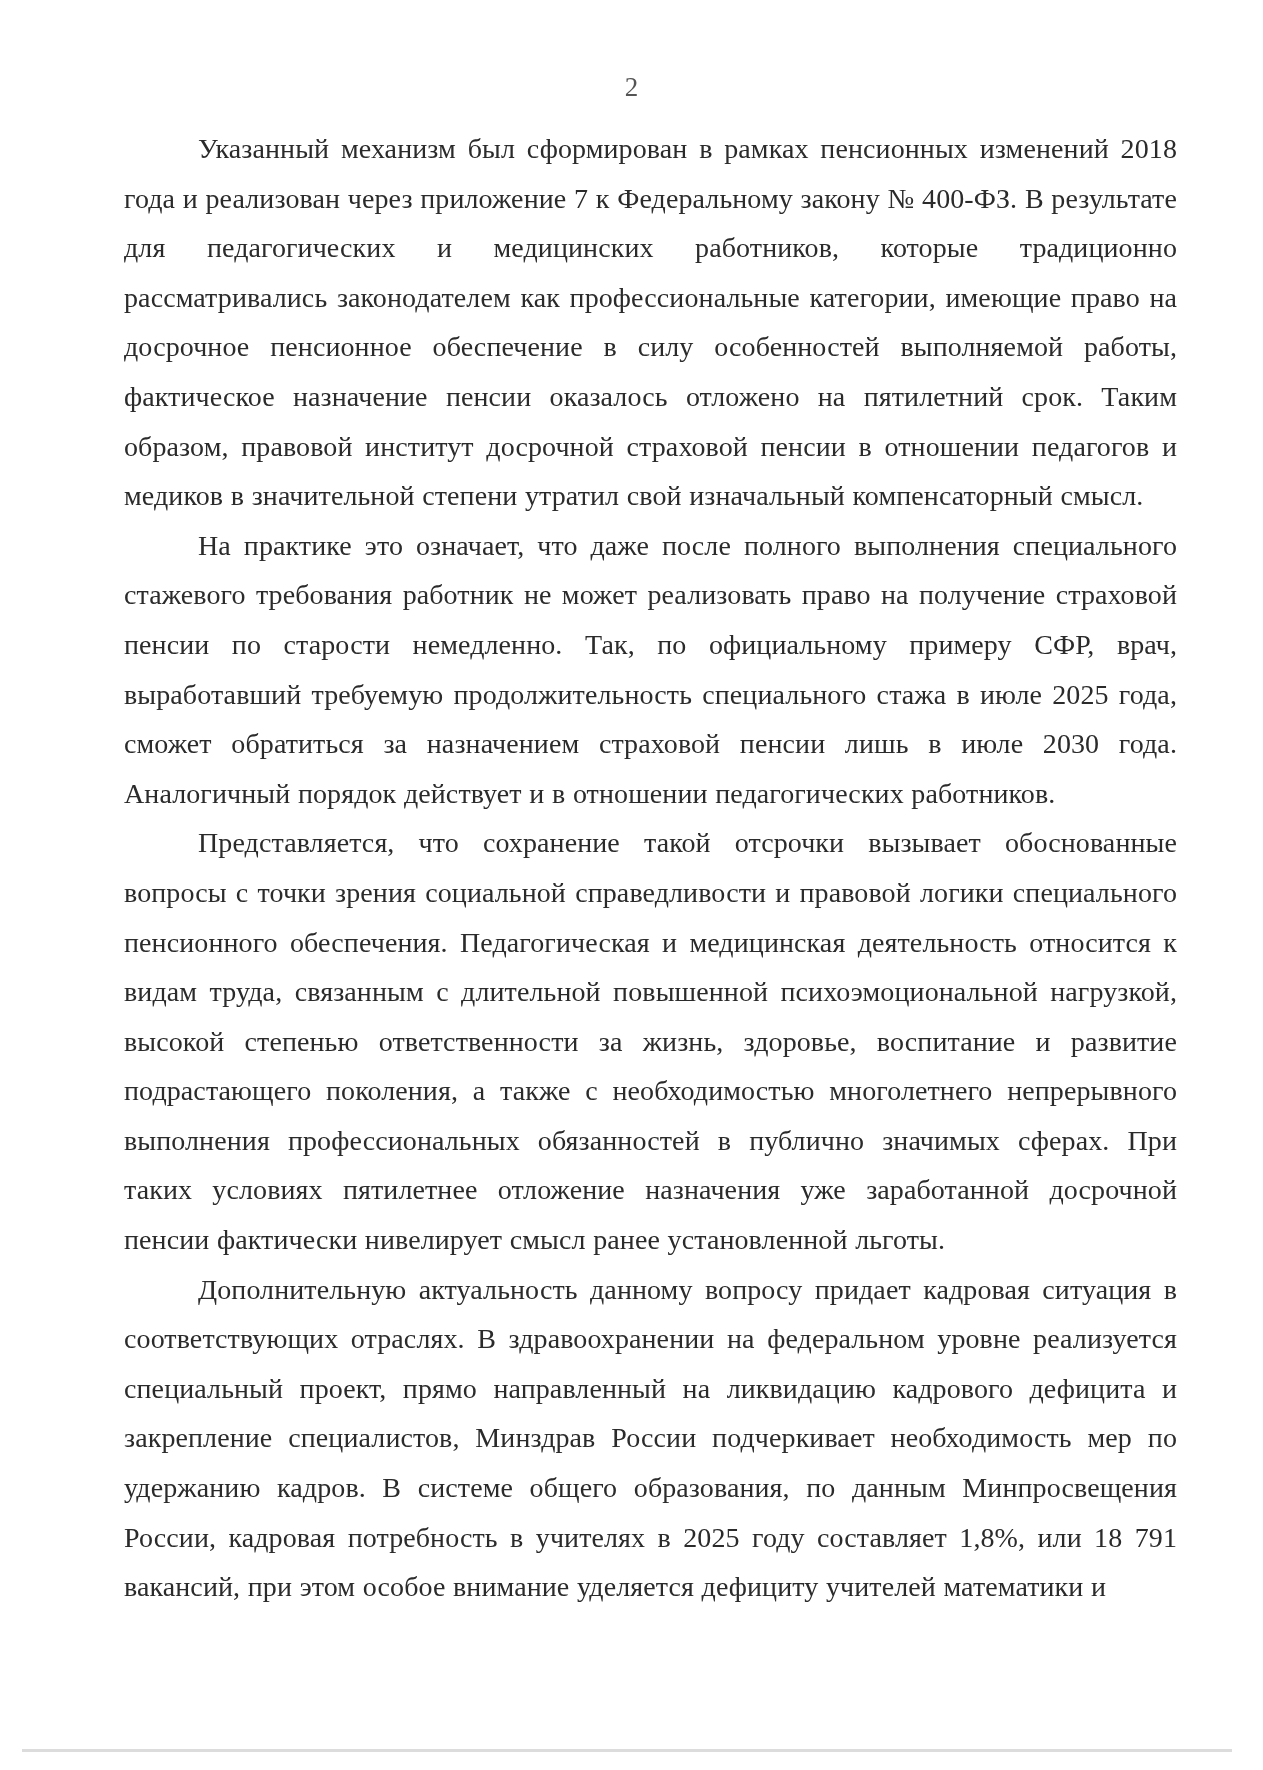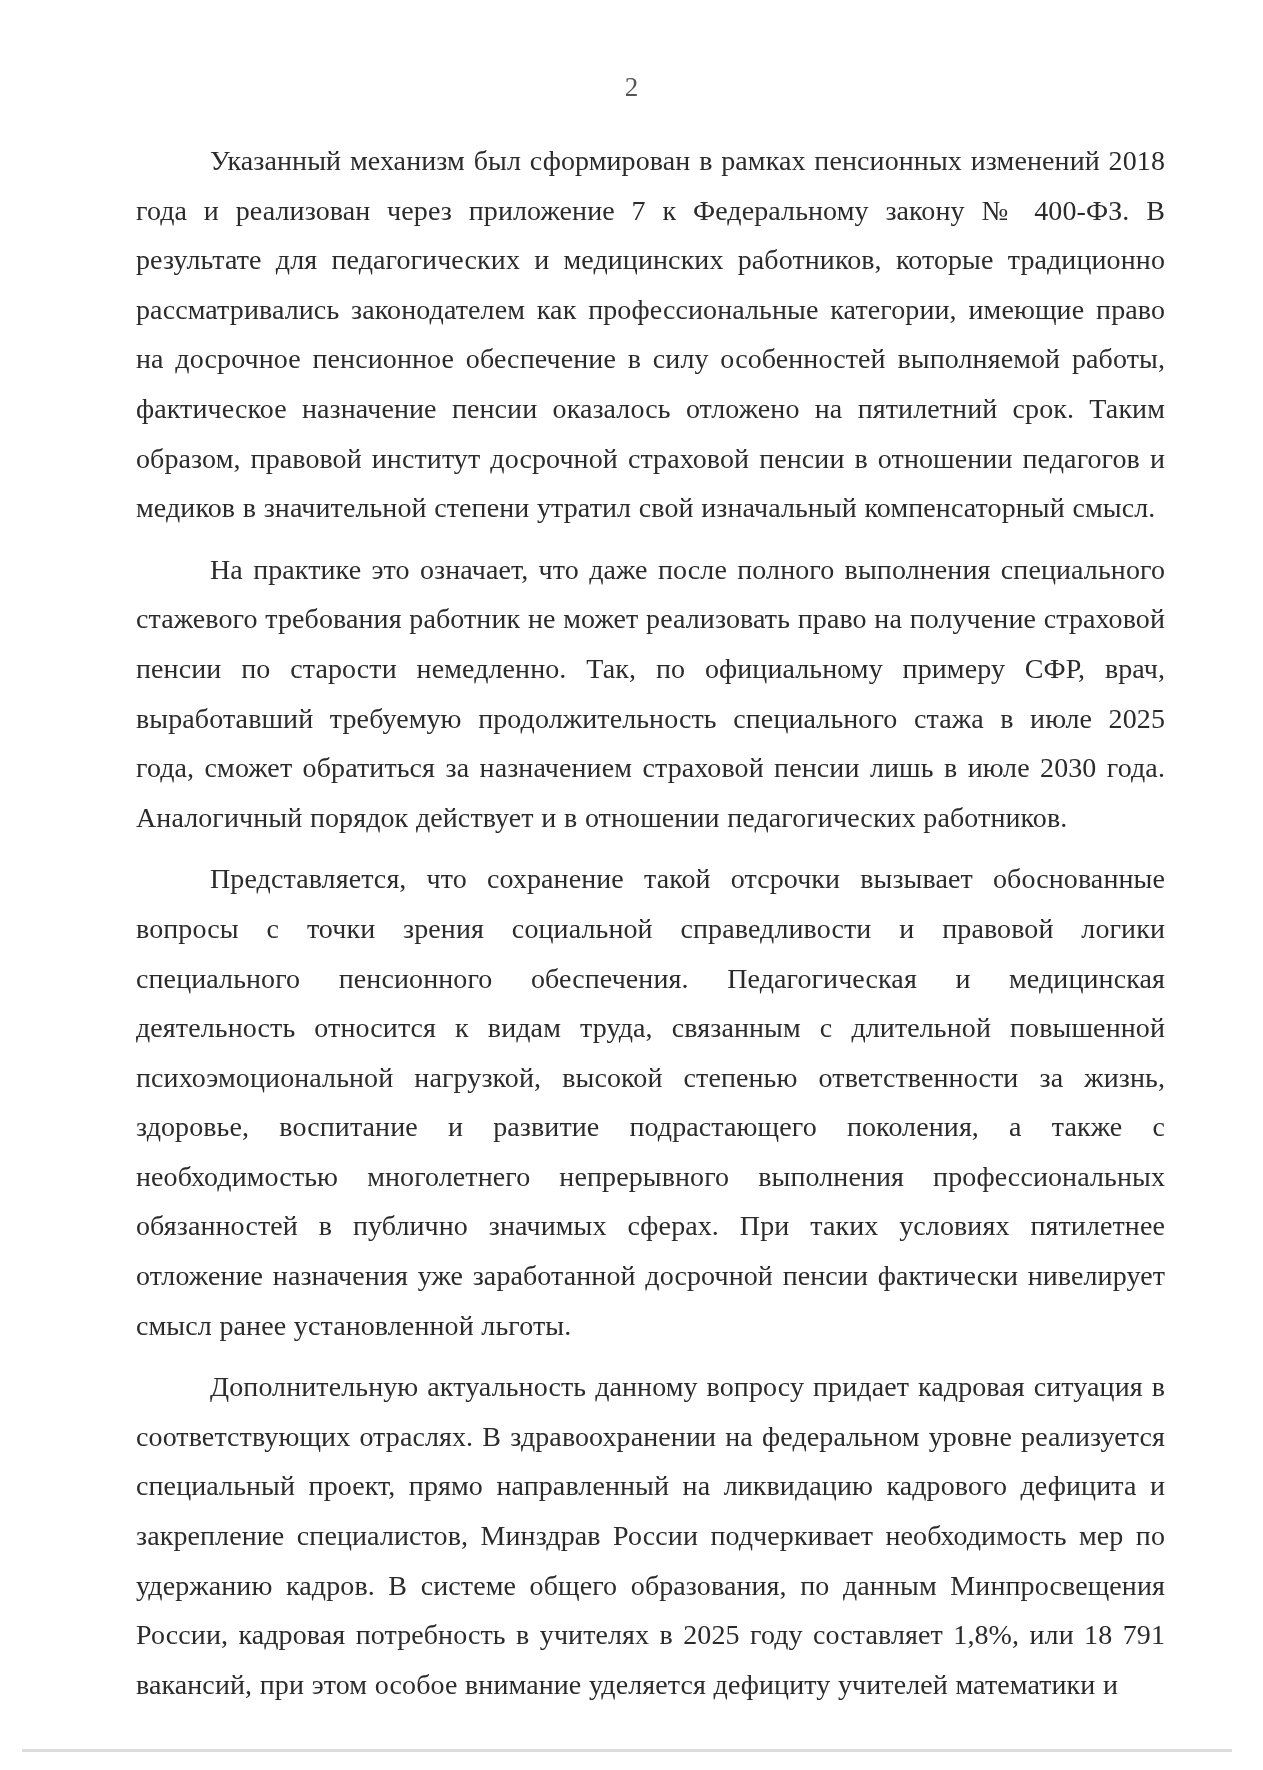--- a/index.html
+++ b/index.html
@@ -33,21 +33,21 @@
     line-height: 34px;
     color: #555555;
   }
   .body-text {
     position: absolute;
     left: 124px;
     top: 124px;
     width: 1053px;
   }
   .paragraph {
-    margin: 12px;
+    margin: 0;
     font-size: 28px;
     line-height: 49.6px;
     text-align: justify;
     text-align-last: left;
     text-indent: 74px;
     letter-spacing: 0.1px;
     word-spacing: 0.5px;
     color: #2b2b2b;
   }
   .scan-edge {

